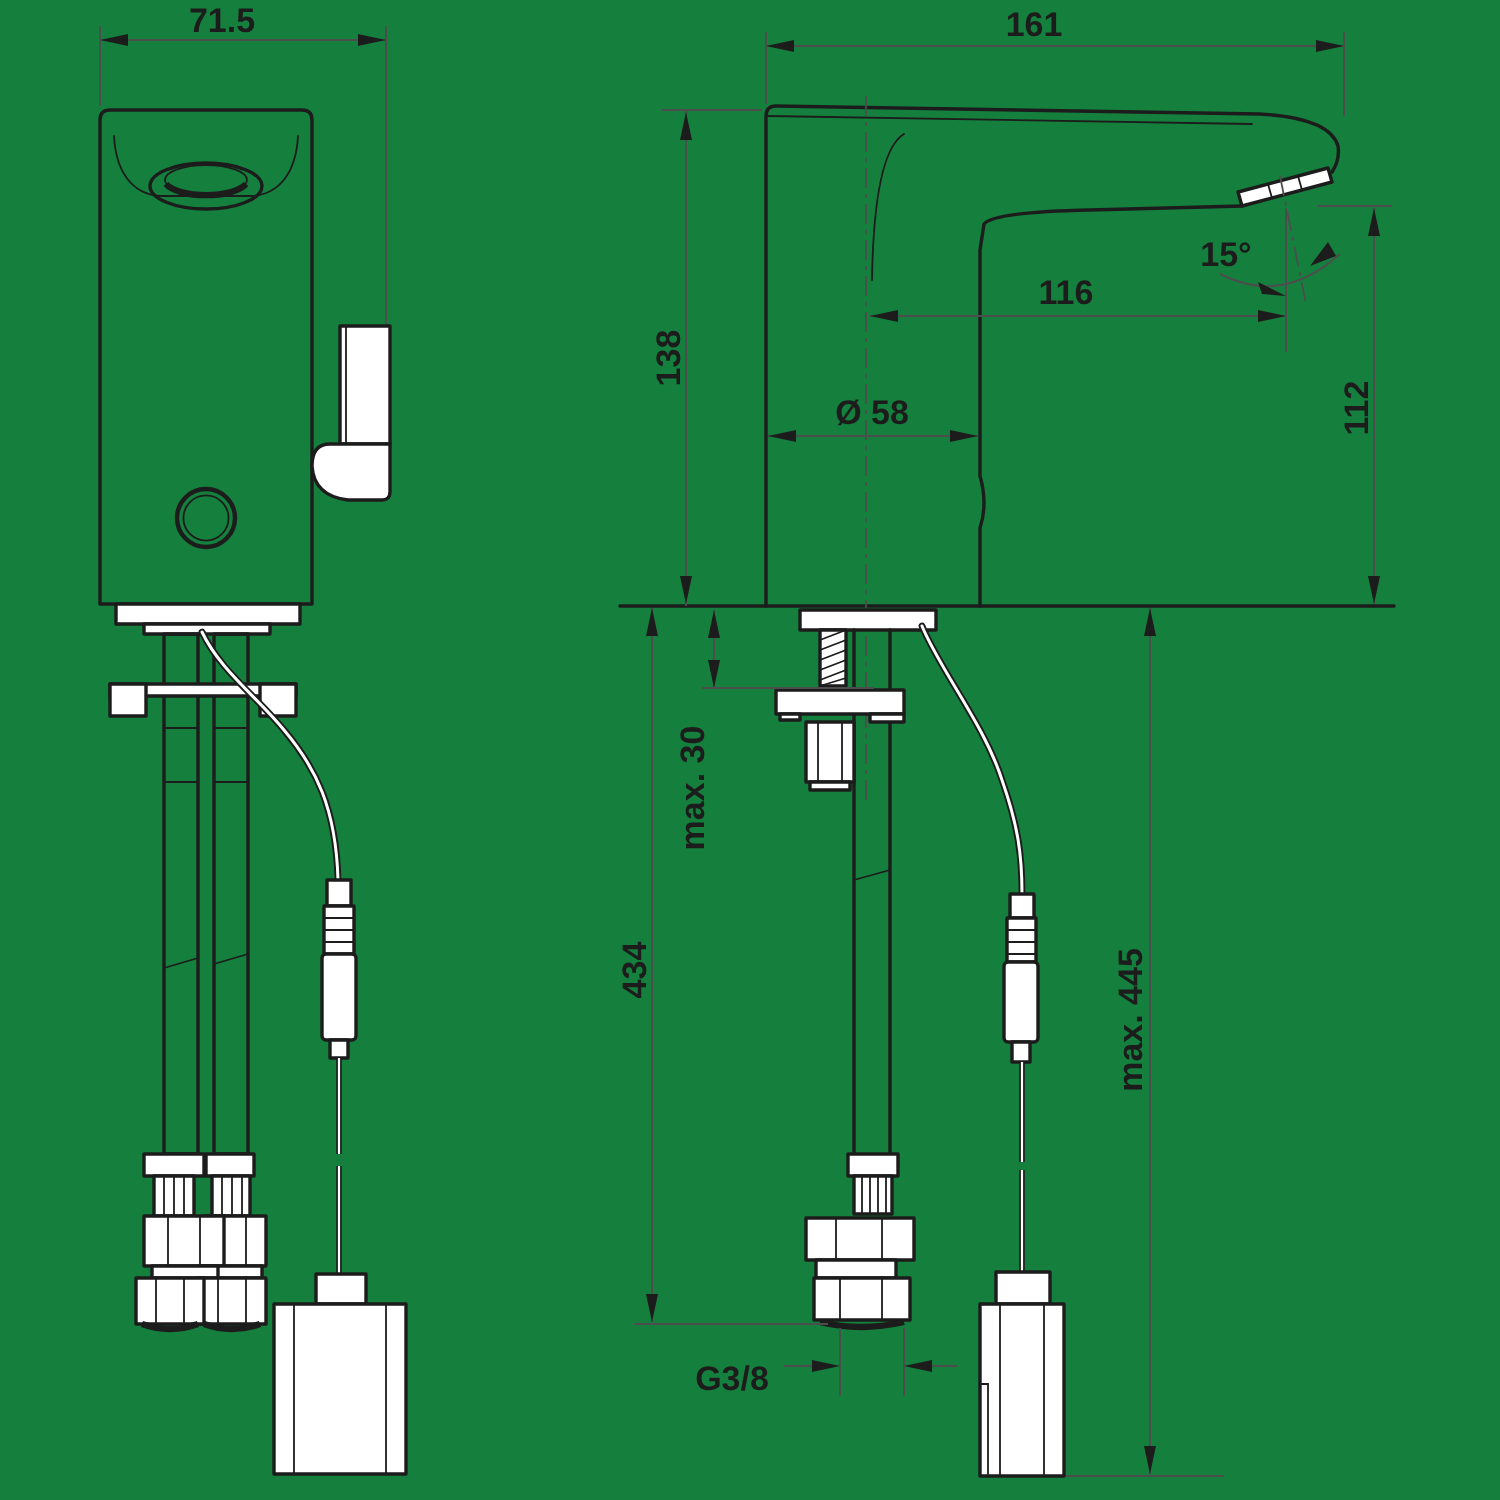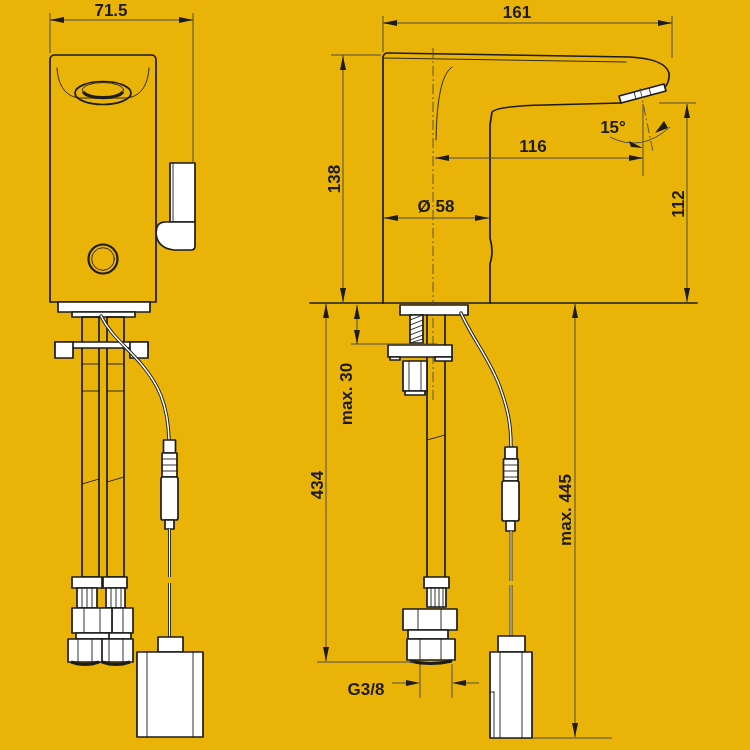--- a/index.html
+++ b/index.html
@@ -1,16 +1,16 @@
 <!DOCTYPE html>
 <html><head>
 <meta charset="utf-8">
 <style>
   html,body{margin:0;padding:0;background:#ffffff;}
-  .stage{width:750px;height:750px;background:#eab308;position:relative;font-family:"Liberation Sans",sans-serif;}
+  .stage{width:750px;height:750px;background:#15803d;position:relative;font-family:"Liberation Sans",sans-serif;}
   svg{display:block;}
   .ol{stroke:#1c1c1c;stroke-width:1.7;fill:none;stroke-linejoin:round;stroke-linecap:round;}
   .olf{stroke:#1c1c1c;stroke-width:1.7;fill:#ffffff;stroke-linejoin:round;}
   .tl{stroke:#1c1c1c;stroke-width:0.9;fill:none;stroke-linecap:round;}
   .dl{stroke:#4d4d4d;stroke-width:1;fill:none;}
   .cl{stroke:#4d4d4d;stroke-width:0.9;fill:none;stroke-dasharray:10 3 2 3;}
   .ar{fill:#1c1c1c;stroke:none;}
   .cableOuter{stroke:#1c1c1c;stroke-width:3.4;fill:none;stroke-linecap:round;}
   .cableInner{stroke:#ffffff;stroke-width:1.5;fill:none;stroke-linecap:round;}
   .cable2Outer{stroke:#1c1c1c;stroke-width:2.8;fill:none;}

